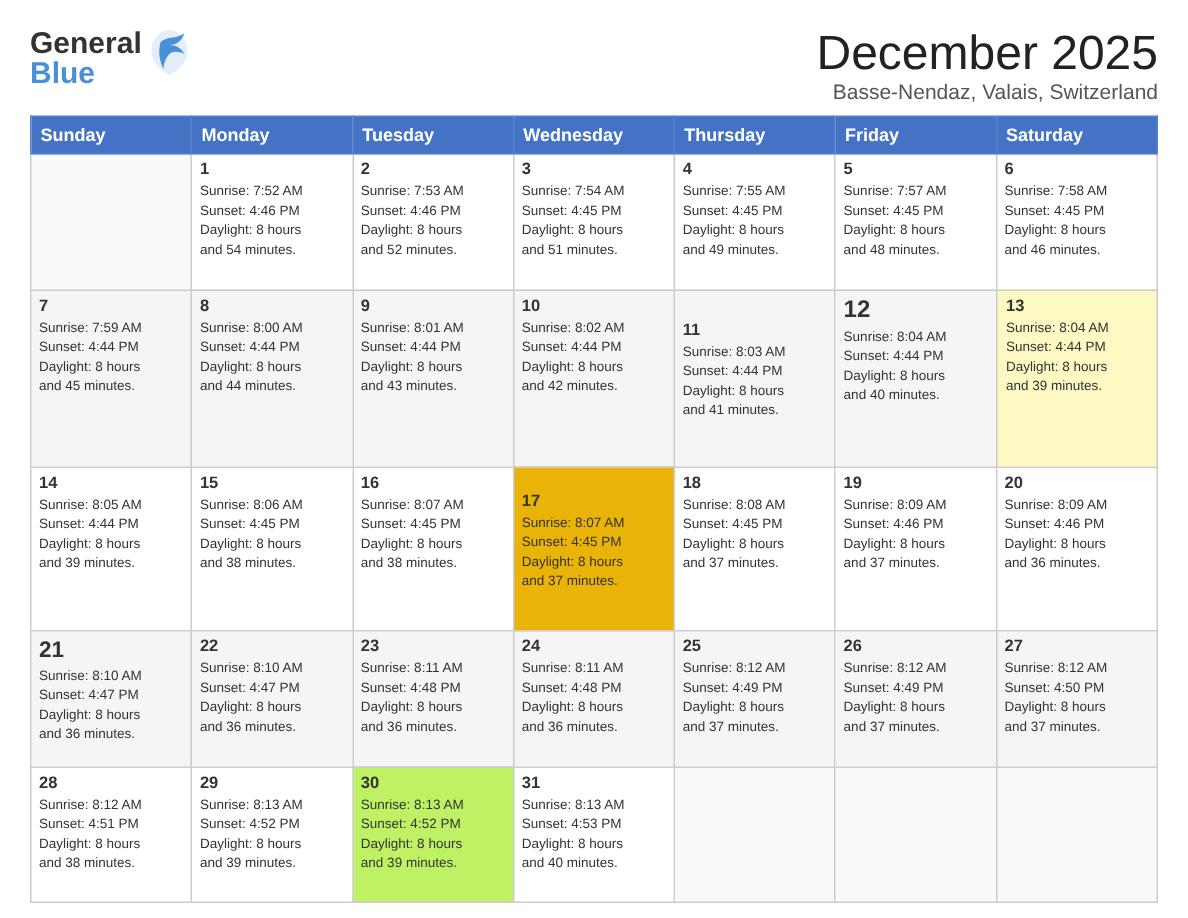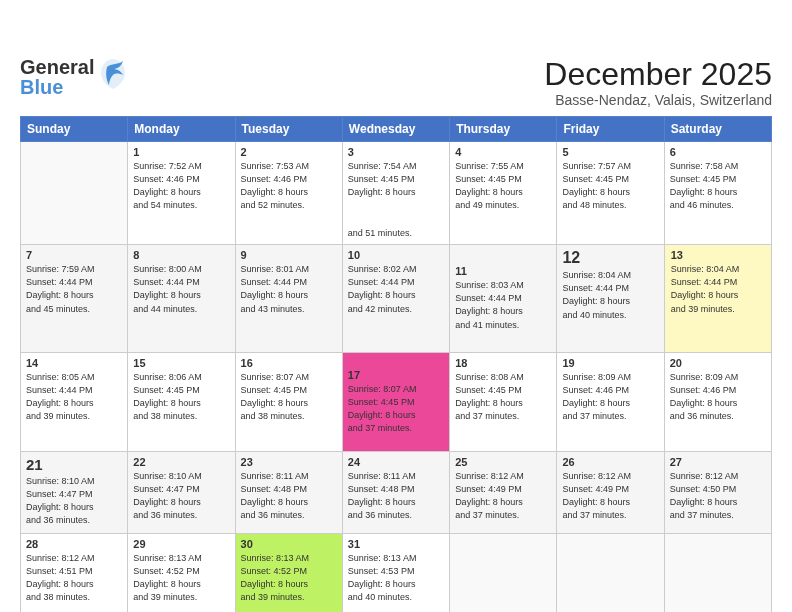--- a/index.html
+++ b/index.html
@@ -15,21 +15,20 @@
       height: 612px;
       padding: 18px 20px 10px 20px;
       display: flex;
       flex-direction: column;
     }
     .header {
       display: flex;
       justify-content: space-between;
       align-items: flex-start;
       margin-bottom: 8px;
-      margin-top: 39px;
     }
     .logo {
       display: flex;
       flex-direction: column;
       align-items: flex-start;
     }
     .logo-row {
       display: flex;
       align-items: center;
       gap: 2px;
@@ -129,21 +128,21 @@
             <div style="line-height: 1.45;">Sunrise: 7:53 AM</div>
             <div style="line-height: 1.45;">Sunset: 4:46 PM</div>
             <div style="line-height: 1.45;">Daylight: 8 hours</div>
             <div style="line-height: 1.45;">and 52 minutes.</div>
           </td>
           <td style="background: rgb(255, 255, 255); height: 82px; vertical-align: top; padding: 4px 5px; border: 1px solid rgb(204, 204, 204); font-size: 9px;">
             <span style="display: block; font-weight: bold; font-size: 11px; margin-bottom: 2px; color: rgb(51, 51, 51);">3</span>
             <div style="line-height: 1.45;">Sunrise: 7:54 AM</div>
             <div style="line-height: 1.45;">Sunset: 4:45 PM</div>
             <div style="line-height: 1.45;">Daylight: 8 hours</div>
-            <div style="line-height: 1.45; margin-top: 28px;">and 51 minutes.</div>
+            <div style="line-height: 1.45;">and 51 minutes.</div>
           </td>
           <td style="background: rgb(255, 255, 255); height: 82px; vertical-align: top; padding: 4px 5px; border: 1px solid rgb(204, 204, 204); font-size: 9px;">
             <span style="display: block; font-weight: bold; font-size: 11px; margin-bottom: 2px; color: rgb(51, 51, 51);">4</span>
             <div style="line-height: 1.45;">Sunrise: 7:55 AM</div>
             <div style="line-height: 1.45;">Sunset: 4:45 PM</div>
             <div style="line-height: 1.45;">Daylight: 8 hours</div>
             <div style="line-height: 1.45;">and 49 minutes.</div>
           </td>
           <td style="background: rgb(255, 255, 255); height: 82px; vertical-align: top; padding: 4px 5px; border: 1px solid rgb(204, 204, 204); font-size: 9px;">
             <span style="display: block; font-weight: bold; font-size: 11px; margin-bottom: 2px; color: rgb(51, 51, 51);">5</span>
@@ -226,21 +225,21 @@
             <div style="line-height: 1.45;">Daylight: 8 hours</div>
             <div style="line-height: 1.45;">and 38 minutes.</div>
           </td>
           <td style="background: rgb(255, 255, 255); height: 82px; vertical-align: top; padding: 4px 5px; border: 1px solid rgb(204, 204, 204); font-size: 9px;">
             <span style="display: block; font-weight: bold; font-size: 11px; margin-bottom: 2px; color: rgb(51, 51, 51);">16</span>
             <div style="line-height: 1.45;">Sunrise: 8:07 AM</div>
             <div style="line-height: 1.45;">Sunset: 4:45 PM</div>
             <div style="line-height: 1.45;">Daylight: 8 hours</div>
             <div style="line-height: 1.45;">and 38 minutes.</div>
           </td>
-          <td style="background: #ec4899; height: 82px; vertical-align: top; padding: 16px 5px; border: 1px solid rgb(204, 204, 204); font-size: 9px;">
+          <td style="background: #eab308; height: 82px; vertical-align: top; padding: 16px 5px; border: 1px solid rgb(204, 204, 204); font-size: 9px;">
             <span style="display: block; font-weight: bold; font-size: 11px; margin-bottom: 2px; color: rgb(51, 51, 51);">17</span>
             <div style="line-height: 1.45;">Sunrise: 8:07 AM</div>
             <div style="line-height: 1.45;">Sunset: 4:45 PM</div>
             <div style="line-height: 1.45;">Daylight: 8 hours</div>
             <div style="line-height: 1.45;">and 37 minutes.</div>
           </td>
           <td style="background: rgb(255, 255, 255); height: 82px; vertical-align: top; padding: 4px 5px; border: 1px solid rgb(204, 204, 204); font-size: 9px;">
             <span style="display: block; font-weight: bold; font-size: 11px; margin-bottom: 2px; color: rgb(51, 51, 51);">18</span>
             <div style="line-height: 1.45;">Sunrise: 8:08 AM</div>
             <div style="line-height: 1.45;">Sunset: 4:45 PM</div>

